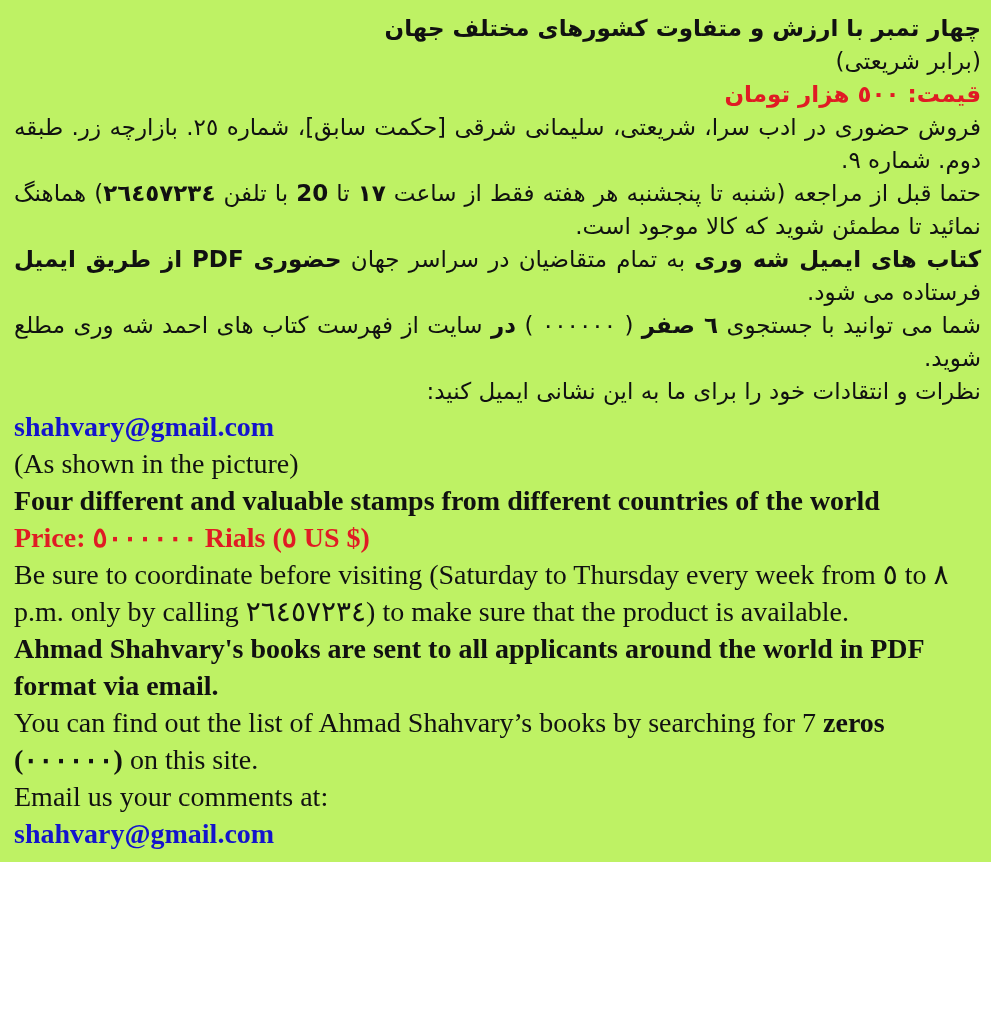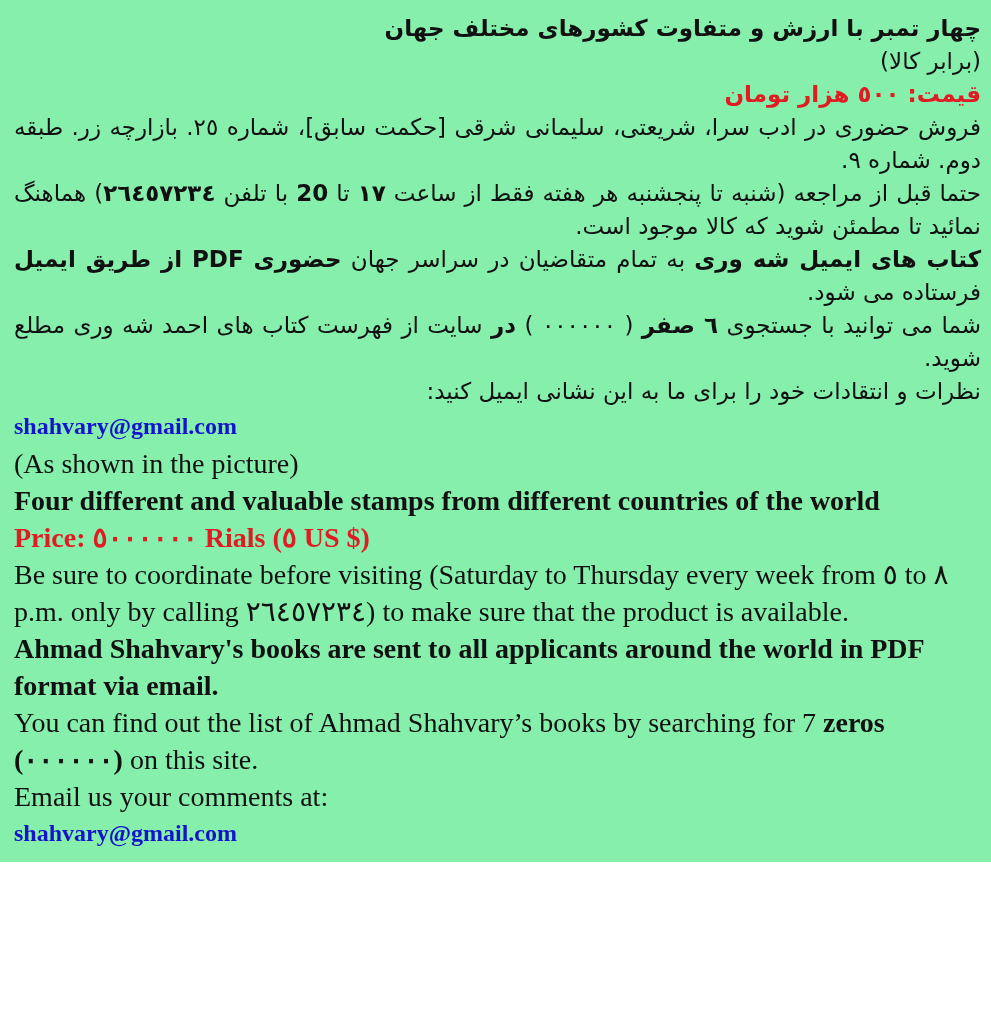--- a/index.html
+++ b/index.html
@@ -3,21 +3,21 @@
 <meta charset="utf-8">
 <style>
   :root{
     --red:#e01b24;
     --blue:#1414cc;
   }
   html,body{margin:0;padding:0;background:#ffffff;}
   body{width:991px;}
   #doc{
     padding:12px 10px 10px 14px;
-    background:#86efac;
+    background:#bef264;
   }
   p.line{margin:0;padding:0;}
   .fa{
     direction:rtl;
     text-align:right;
     font-family:"DejaVu Sans", sans-serif;
     font-size:23px;
     line-height:33px;
     color:#111111;
   }
@@ -27,34 +27,34 @@
   .en{
     direction:ltr;
     text-align:left;
     font-family:"Liberation Serif", serif;
     font-size:28px;
     line-height:37px;
     color:#111111;
   }
   .email{
     font-family:"Liberation Serif", serif;
-    font-size:24px;
+    font-size:28px;
     line-height:37px;
     cursor:pointer;
   }
   .b{font-weight:bold;}
   .red{color:var(--red);}
   .blue{color:var(--blue);}
 </style>
 </head>
 <body style="background: rgb(255, 255, 255);">
 
 <div id="doc">
     <p class="line fa" dir="rtl"><span class="b">چهار تمبر با ارزش و متفاوت کشورهای مختلف جهان</span></p>
-    <p class="line fa" dir="rtl"><span>(برابر کالا)</span></p>
+    <p class="line fa" dir="rtl"><span>(برابر شریعتی)</span></p>
     <p class="line fa" dir="rtl"><span class="b red">قیمت: ٥٠٠ هزار تومان</span></p>
     <p class="line fa just" dir="rtl"><span>فروش حضوری در ادب سرا، شریعتی، سلیمانی شرقی [حکمت سابق]، شماره ٢٥. بازارچه زر. طبقه دوم. شماره ٩.</span></p>
     <p class="line fa just" dir="rtl"><span>حتما قبل از مراجعه (شنبه تا پنجشنبه هر هفته فقط از ساعت </span><span class="b">١٧</span><span> تا </span><span class="b">20</span><span> با تلفن </span><span class="b">٢٦٤٥٧٢٣٤</span><span>) هماهنگ نمائید تا مطمئن شوید که کالا موجود است.</span></p>
     <p class="line fa just" dir="rtl"><span class="b">کتاب های ایمیل شه وری</span><span> به تمام متقاضیان در سراسر جهان </span><span class="b">حضوری PDF از طریق ایمیل</span><span> فرستاده می شود.</span></p>
     <p class="line fa just" dir="rtl"><span>شما می توانید با جستجوی </span><span class="b">٦ صفر</span><span> ( ٠٠٠٠٠٠ ) </span><span class="b">در</span><span> سایت از فهرست کتاب های احمد شه وری مطلع شوید.</span></p>
     <p class="line fa" dir="rtl"><span>نظرات و انتقادات خود را برای ما به این نشانی ایمیل کنید:</span></p>
     <p class="line en email" dir="ltr"><span class="b blue">shahvary@gmail.com</span></p>
     <p class="line en" dir="ltr"><span>(As shown in the picture)</span></p>
     <p class="line en" dir="ltr"><span class="b">Four different and valuable stamps from different countries of the world</span></p>
     <p class="line en" dir="ltr"><span class="b red">Price: ٥٠٠٠٠٠٠ Rials (٥ US $)</span></p>

